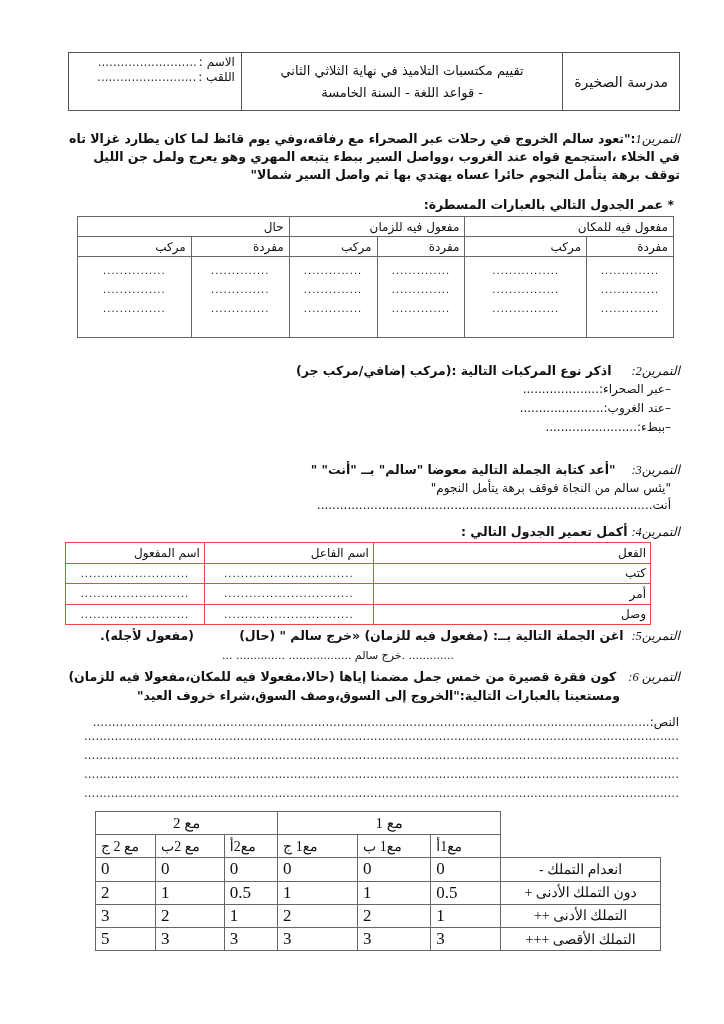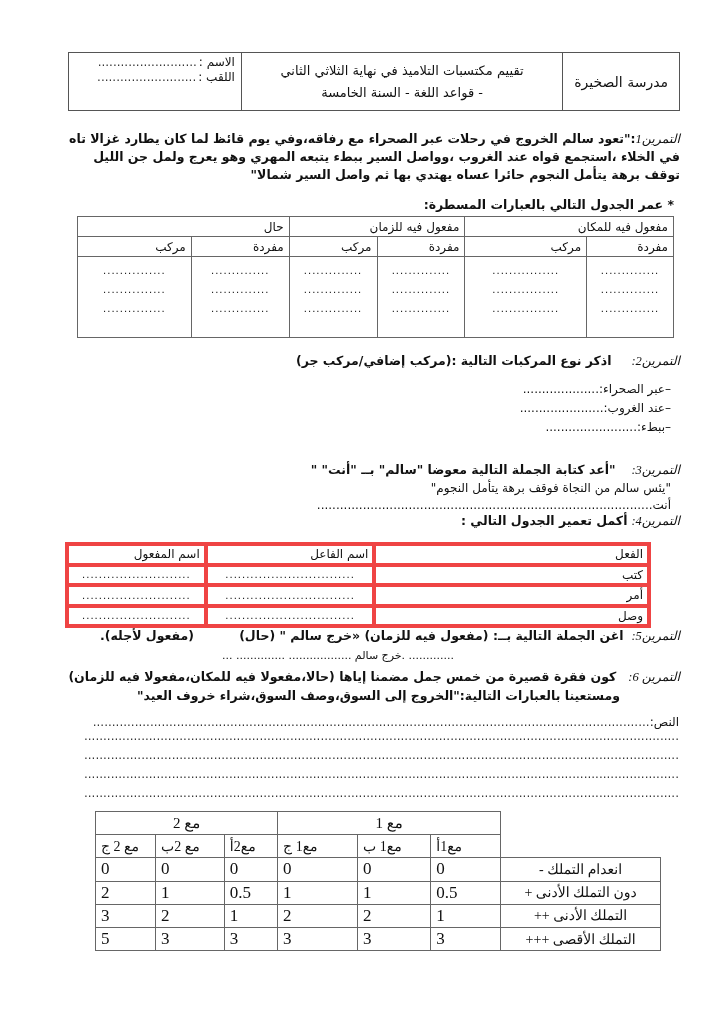--- a/index.html
+++ b/index.html
@@ -24,21 +24,21 @@
   .hdr .title { width: 322px; text-align: center; line-height: 22px; font-size: 13px; }
   .hdr .name { width: 173px; padding: 2px 6px 0 4px; font-size: 12px; line-height: 15px; vertical-align: top; }
   .hdr .name div { display: flex; justify-content: flex-start; gap: 2px; white-space: nowrap; }
 
   .para { font-size: 12.5px; line-height: 18px; }
   .t1 { position: absolute; left: 77px; top: 216px; width: 597px; font-size: 12px; }
   .t1 td { border: 1px solid #666; height: 20px; padding: 0 5px; text-align: right; white-space: nowrap; }
   .t1 .body td { height: 81px; vertical-align: top; padding-top: 4px; line-height: 19px; text-align: center; font-size: 10px; letter-spacing: 1px; }
 
   .t4 { position: absolute; left: 65px; top: 542px; width: 586px; font-size: 12px; }
-  .t4 td { border: 4px solid #ef4444; height: 20.5px; padding: 0 4px; text-align: right; white-space: nowrap; }
+  .t4 td { border: 1px solid #ef4444; height: 20.5px; padding: 0 4px; text-align: right; white-space: nowrap; }
   .t4 td.c { text-align: center; font-size: 10px; letter-spacing: 1px; }
 
   .grid { position: absolute; left: 95px; top: 811px; font-family: "Liberation Serif", serif; font-size: 17px; }
   .grid td { border: 1px solid #666; height: 23.2px; padding: 0 5px; text-align: left; }
   .grid td.h { text-align: center; font-size: 15px; }
   .grid td.sh { font-size: 14px; }
   .grid td.lbl { text-align: center; font-size: 14px; width: 144px; white-space: nowrap; }
   .grid td.nb { border: none; }
   .grid td.nbt { border-top: none; border-right: none; }
 </style>
@@ -103,38 +103,38 @@
     <td style="white-space:pre-line">..............
 ..............
 ..............</td>
     <td style="white-space:pre-line">...............
 ...............
 ...............</td>
   </tr>
 </tbody>
   </table>
 
-<div class="abs para" style="right:44px; top:352px; white-space:nowrap;">
+<div class="abs para" style="right:44px; top:362px; white-space:nowrap;">
   <span class="ex-label">التمرين2:</span>&nbsp;&nbsp;&nbsp;&nbsp;
   <span class="b">اذكر نوع المركبات التالية :(مركب إضافي/مركب جر)</span>
 </div>
 <div class="abs para" style="right:53px; top:380px; font-size:12px; line-height:19px; white-space:nowrap;">
   <div>–عبر الصحراء:....................</div>
   <div>–عند الغروب:......................</div>
   <div>–ببطء:........................</div>
 </div>
 
 <div class="abs para" style="right:44px; top:461px; white-space:nowrap;">
   <span class="ex-label">التمرين3:</span>&nbsp;&nbsp;&nbsp;
   <span class="b">"أعد كتابة الجملة التالية معوضا "سالم" بــ "أنت" "</span>
 </div>
 <div class="abs para" style="right:53px; top:479px; font-size:12px; white-space:nowrap;" id="ex3-sentence"><span>"</span><span class="u">يئس</span><span> سالم من النجاة </span><span class="u">فوقف</span><span> برهة </span><span class="u">يتأمل</span><span> النجوم"</span></div>
 <div class="abs para" style="right:53px; top:496px; font-size:12px; white-space:nowrap;">أنت........................................................................................</div>
 
-<div class="abs para" style="right:44px; top:512px; white-space:nowrap;margin-left:28px;">
+<div class="abs para" style="right:44px; top:523px; white-space:nowrap;margin-left:28px;">
   <span class="ex-label">التمرين4:</span>
   <span class="b">أكمل تعمير الجدول التالي :</span>
 </div>
 <table class="t4">
   <tbody>
       <tr>
     <td style="width:278px">الفعل</td>
     <td style="width:169px">اسم الفاعل</td>
     <td style="width:139px">اسم المفعول</td>
   </tr>

